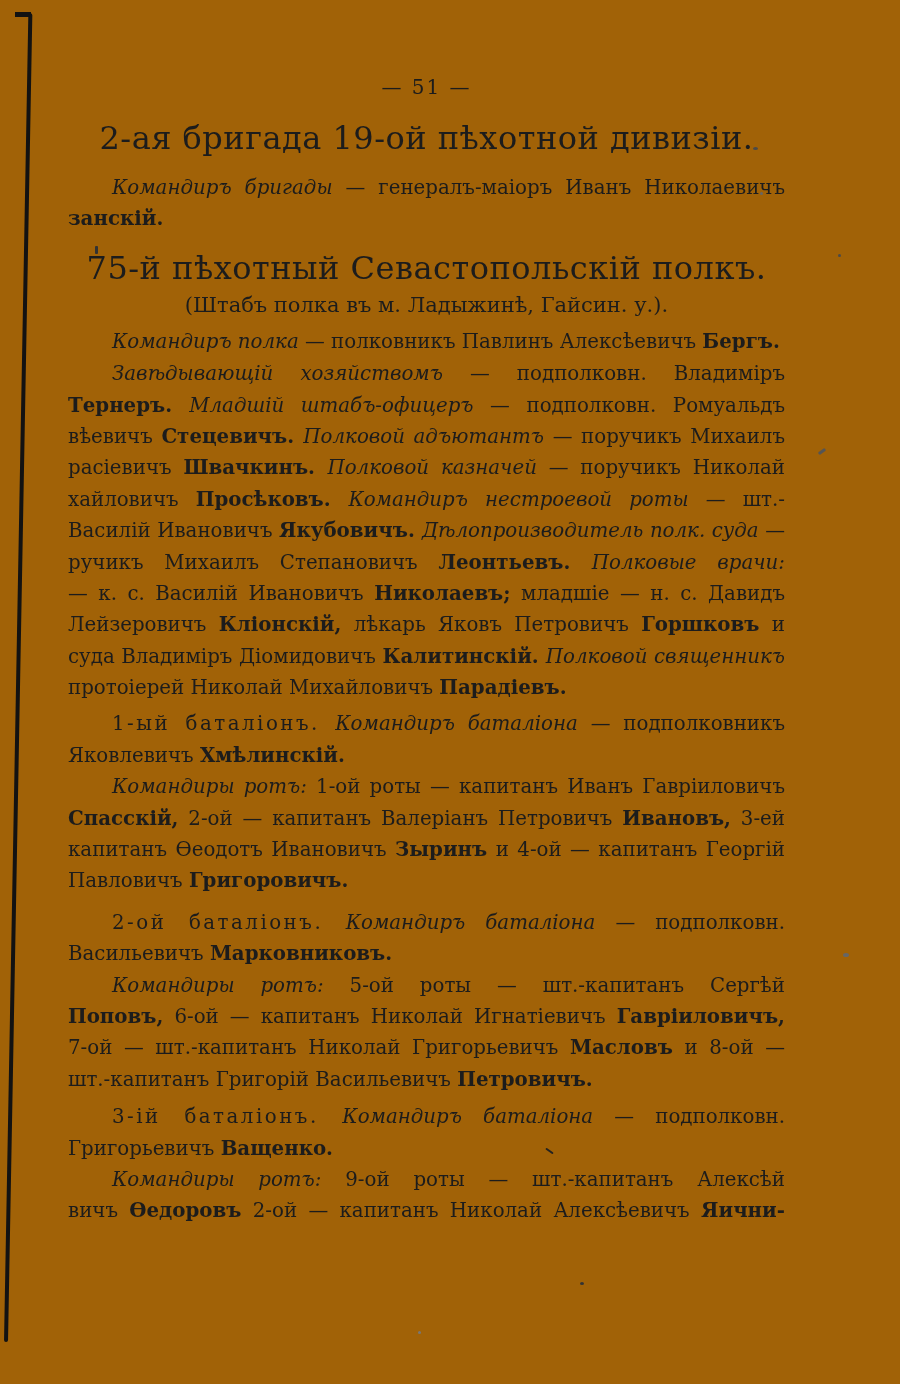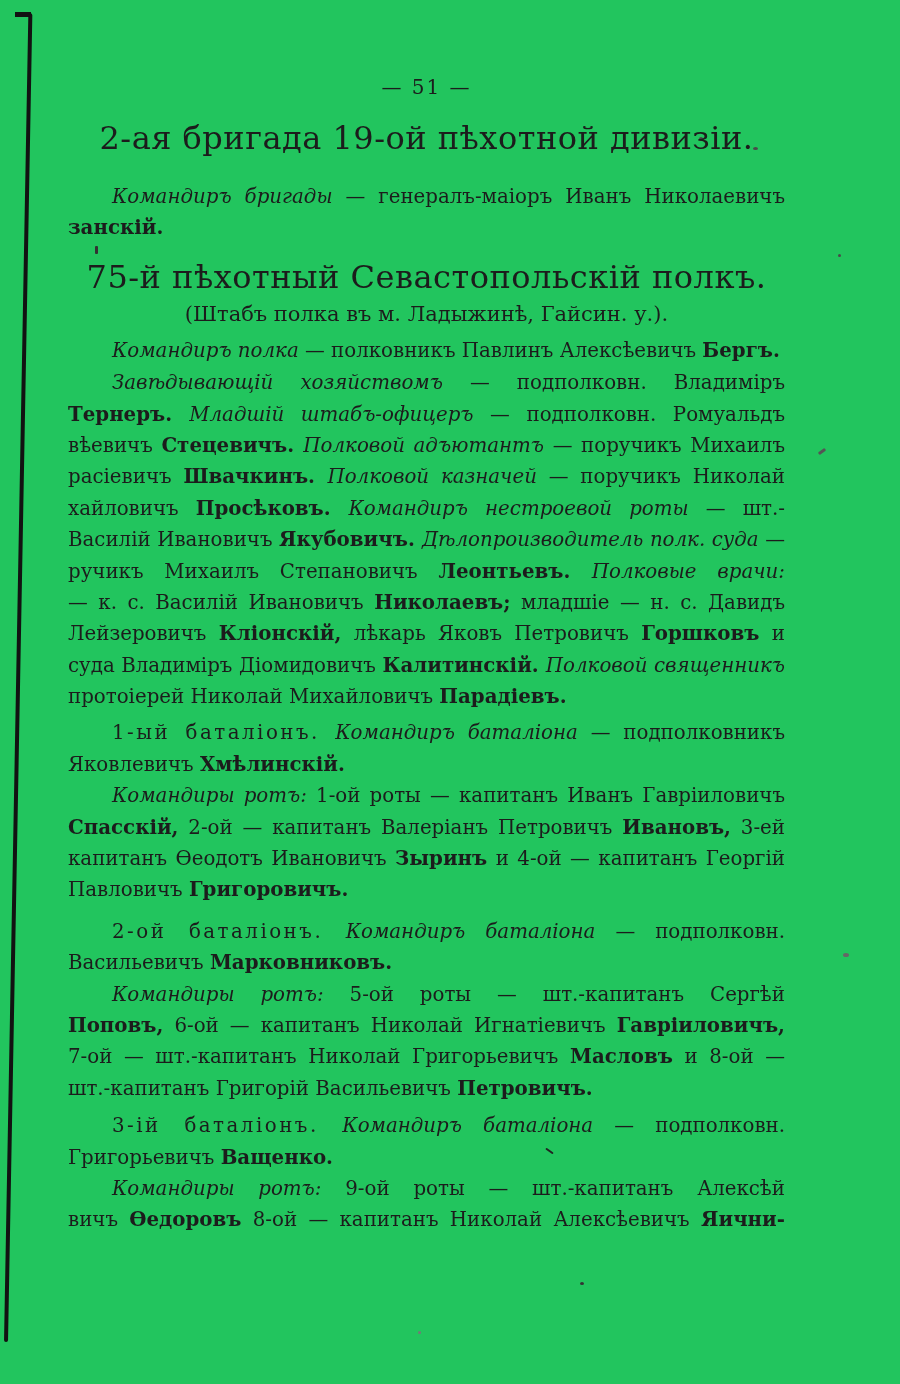--- a/index.html
+++ b/index.html
@@ -35,37 +35,37 @@
   #sp5{left:843px;top:953px;width:6px;height:4px;background:#666;}
   #sp6{left:545px;top:1150px;width:9px;height:2px;transform:rotate(35deg);border-radius:1px;background:#222;}
   #sp7{left:838px;top:254px;width:3px;height:3px;}
   #sp8{left:580px;top:1282px;width:4px;height:3px;background:#333;}
   #sp9{left:418px;top:1331px;width:3px;height:3px;background:#777;}
   #sp10{left:760px;top:192px;width:3px;height:3px;background:#666;}
 </style>
 </head>
 <body>
 
-<div class="sheet" style="color: rgb(28, 28, 28); background: #22c55e;">
+<div class="sheet" style="color: rgb(28, 28, 28); background: #a16207;">
   <div class="scan-line"></div>
   <div class="scan-tick"></div>
   <div class="speck" id="sp1"></div>
   <div class="speck" id="sp2"></div>
   <div class="speck" id="sp3"></div>
   <div class="speck" id="sp4"></div>
   <div class="speck" id="sp5"></div>
   <div class="speck" id="sp6"></div>
   <div class="speck" id="sp7"></div>
   <div class="speck" id="sp8"></div>
   <div class="speck" id="sp9"></div>
   <div class="speck" id="sp10"></div>
   <div class="textblock">
       <div class="page-number">— 51 —</div>
       <div class="h-main" style="margin-top: 21px;">2-ая бригада 19-ой пѣхотной дивизіи.</div>
-      <div class="text-line indent" style="margin-top: 26px;"><span class="s-italic">Командиръ бригады</span><span class="s-regular"> — генералъ-маіоръ Иванъ Николаевичъ </span></div>
+      <div class="text-line indent" style="margin-top: 17px;"><span class="s-italic">Командиръ бригады</span><span class="s-regular"> — генералъ-маіоръ Иванъ Николаевичъ </span></div>
       <div class="text-line last"><span class="s-bold">занскій.</span></div>
       <div class="h-main" style="margin-top: 16px;">75-й пѣхотный Севастопольскій полкъ.</div>
       <div class="h-sub" style="margin-top: 5px;">(Штабъ полка въ м. Ладыжинѣ, Гайсин. у.).</div>
       <div class="text-line indent last" style="margin-top: 6px;"><span class="s-italic">Командиръ полка</span><span class="s-regular"> — полковникъ Павлинъ Алексѣевичъ </span><span class="s-bold">Бергъ.</span></div>
       <div class="text-line indent" style="margin-top: 1px;"><span class="s-italic">Завѣдывающій хозяйствомъ</span><span class="s-regular"> — подполковн. Владиміръ Матвѣевичъ</span></div>
       <div class="text-line"><span class="s-bold">Тернеръ. </span><span class="s-italic">Младшій штабъ-офицеръ</span><span class="s-regular"> — подполковн. Ромуальдъ Мат-</span></div>
       <div class="text-line"><span class="s-regular">вѣевичъ </span><span class="s-bold">Стецевичъ. </span><span class="s-italic">Полковой адъютантъ</span><span class="s-regular"> — поручикъ Михаилъ Та-</span></div>
       <div class="text-line"><span class="s-regular">расіевичъ </span><span class="s-bold">Швачкинъ. </span><span class="s-italic">Полковой казначей</span><span class="s-regular"> — поручикъ Николай Ми-</span></div>
       <div class="text-line"><span class="s-regular">хайловичъ </span><span class="s-bold">Просѣковъ. </span><span class="s-italic">Командиръ нестроевой роты</span><span class="s-regular"> — шт.-капитанъ</span></div>
       <div class="text-line"><span class="s-regular">Василій Ивановичъ </span><span class="s-bold">Якубовичъ. </span><span class="s-italic">Дѣлопроизводитель полк. суда</span><span class="s-regular"> — по-</span></div>
@@ -82,15 +82,15 @@
       <div class="text-line last"><span class="s-regular">Павловичъ </span><span class="s-bold">Григоровичъ.</span></div>
       <div class="text-line indent" style="margin-top: 10px;"><span class="s-spaced">2-ой баталіонъ. </span><span class="s-italic">Командиръ баталіона</span><span class="s-regular"> — подполковн. Владиміръ</span></div>
       <div class="text-line last"><span class="s-regular">Васильевичъ </span><span class="s-bold">Марковниковъ.</span></div>
       <div class="text-line indent"><span class="s-italic">Командиры ротъ:</span><span class="s-regular"> 5-ой роты — шт.-капитанъ Сергѣй Николаевичъ</span></div>
       <div class="text-line"><span class="s-bold">Поповъ,</span><span class="s-regular"> 6-ой — капитанъ Николай Игнатіевичъ </span><span class="s-bold">Гавріиловичъ,</span></div>
       <div class="text-line"><span class="s-regular">7-ой — шт.-капитанъ Николай Григорьевичъ </span><span class="s-bold">Масловъ</span><span class="s-regular"> и 8-ой —</span></div>
       <div class="text-line last"><span class="s-regular">шт.-капитанъ Григорій Васильевичъ </span><span class="s-bold">Петровичъ.</span></div>
       <div class="text-line indent" style="margin-top: 6px;"><span class="s-spaced">3-ій баталіонъ. </span><span class="s-italic">Командиръ баталіона</span><span class="s-regular"> — подполковн. Аполлонъ</span></div>
       <div class="text-line last"><span class="s-regular">Григорьевичъ </span><span class="s-bold">Ващенко.</span></div>
       <div class="text-line indent"><span class="s-italic">Командиры ротъ:</span><span class="s-regular"> 9-ой роты — шт.-капитанъ Алексѣй Григорье-</span></div>
-      <div class="text-line"><span class="s-regular">вичъ </span><span class="s-bold">Ѳедоровъ</span><span class="s-regular"> 8-ой — капитанъ Николай Алексѣевичъ </span><span class="s-bold">Яични-</span></div>
+      <div class="text-line"><span class="s-regular">вичъ </span><span class="s-bold">Ѳедоровъ</span><span class="s-regular"> 2-ой — капитанъ Николай Алексѣевичъ </span><span class="s-bold">Яични-</span></div>
     </div>
 </div>
 
 </body></html>

